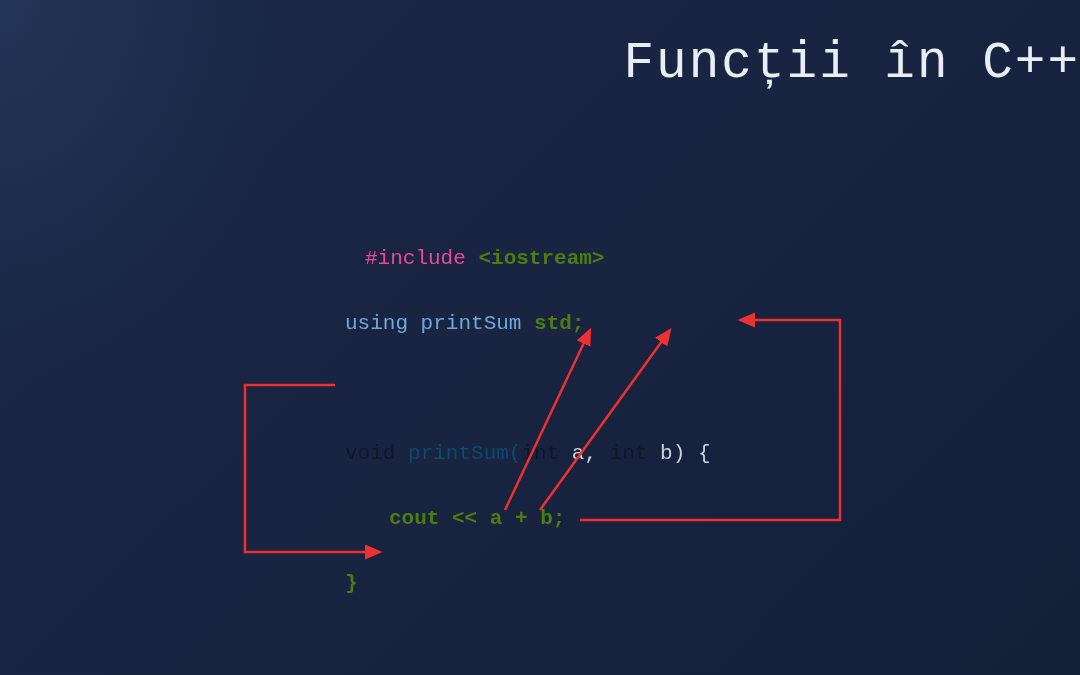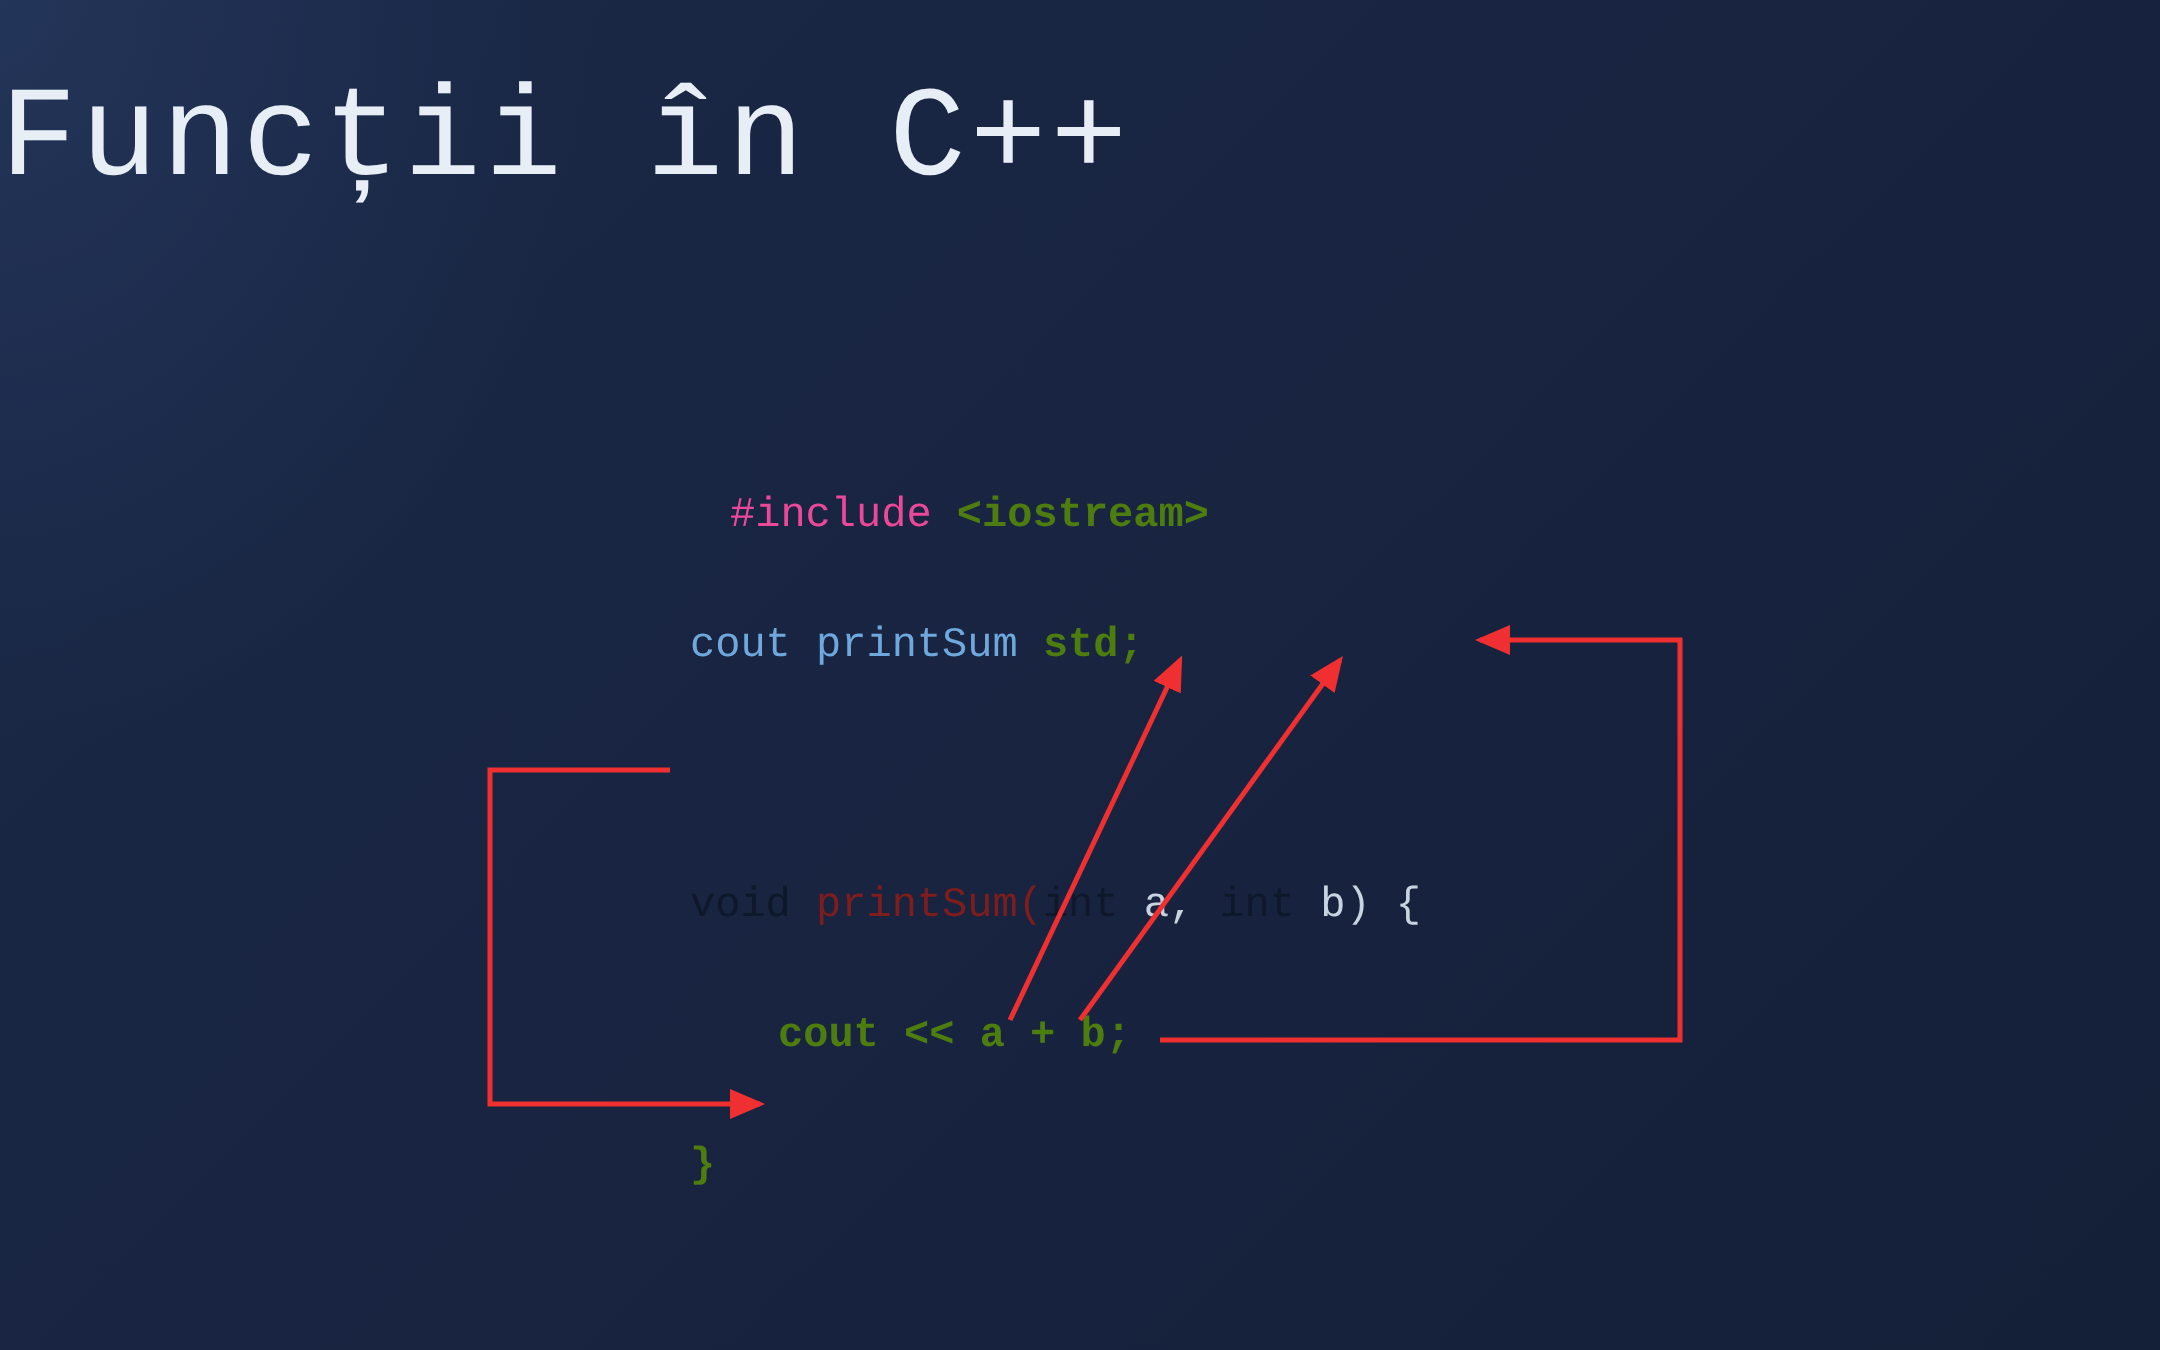--- a/index.html
+++ b/index.html
@@ -16,61 +16,61 @@
     width: 300px;
     height: 380px;
     background: radial-gradient(ellipse at top left, rgba(60,90,140,0.25) 0%, rgba(60,90,140,0) 70%);
     pointer-events: none;
   }
   .title {
     position: absolute;
     top: 35px;
     left: 0;
     right: 0;
-    text-align: left;
+    text-align: right;
     color: #e8eef5;
-    font-size: 64px;
+    font-size: 51px;
     font-weight: 400;
     letter-spacing: 2px;
     font-family: 'Consolas', 'Monaco', 'Courier New', monospace;
   }
   .code-block {
     position: absolute;
     top: 210px;
     left: 345px;
     font-size: 21px;
     line-height: 1.55;
     color: #c9d4e0;
     white-space: pre;
   }
   .code-line { display: block; }
   .tok-directive { color: #ec4899; margin-left: 20px; }
   .tok-keyword   { color: #6fa8dc; }
-  .tok-func      { color: #7f1d1d; }
+  .tok-func      { color: #0c4a6e; }
   .tok-default   { color: #4d7c0f; font-weight: bold; }
   .tok-ident     { color: #c9d4e0; }
   .tok-type      { color: #0f172a; }
   .indent { display:inline-block; width: 44px; }
   .annotation-layer {
     position: absolute;
     top: 0; left: 0;
     width: 1080px; height: 675px;
     pointer-events: none;
   }
 </style>
 </head>
 <body>
 
 <div class="noise-overlay"></div>
 
 <h1 class="title">Funcții în C++</h1>
 
 <div class="code-block">
 <span class="code-line"><span class="tok-directive">#include</span><span class="tok-default"> &lt;iostream&gt;</span></span>
-<span class="code-line"><span class="tok-keyword">cout</span><span class="tok-keyword"> printSum</span><span class="tok-default"> std;</span></span>
+<span class="code-line"><span class="tok-keyword">using</span><span class="tok-keyword"> printSum</span><span class="tok-default"> std;</span></span>
 <span class="code-line"> </span>
 <span class="code-line"><span class="tok-type">void</span><span class="tok-func"> printSum(</span><span class="tok-type">int</span><span class="tok-ident"> a, </span><span class="tok-type">int</span><span class="tok-ident"> b) {</span></span>
 <span class="code-line"><span class="indent"></span><span class="tok-default">cout &lt;&lt; a + b;</span></span>
 <span class="code-line"><span class="tok-default">}</span></span>
 <span class="code-line"> </span>
 
 
 
 
 

